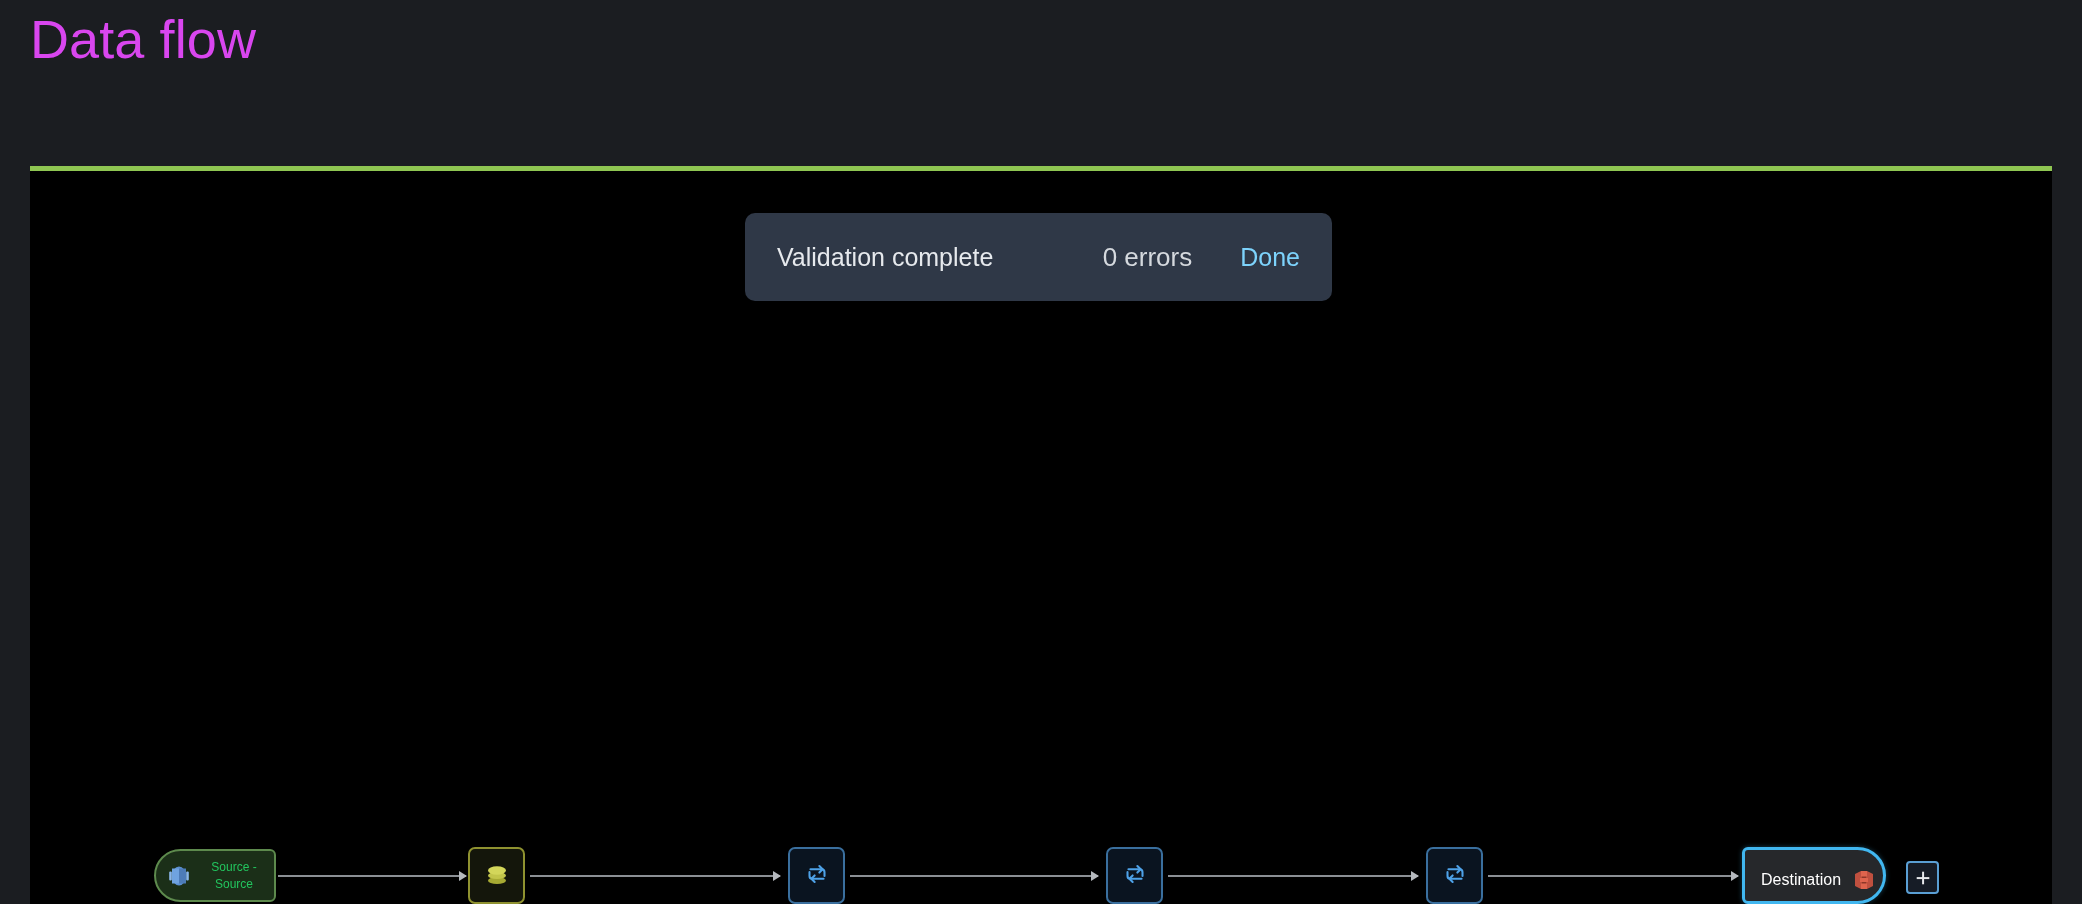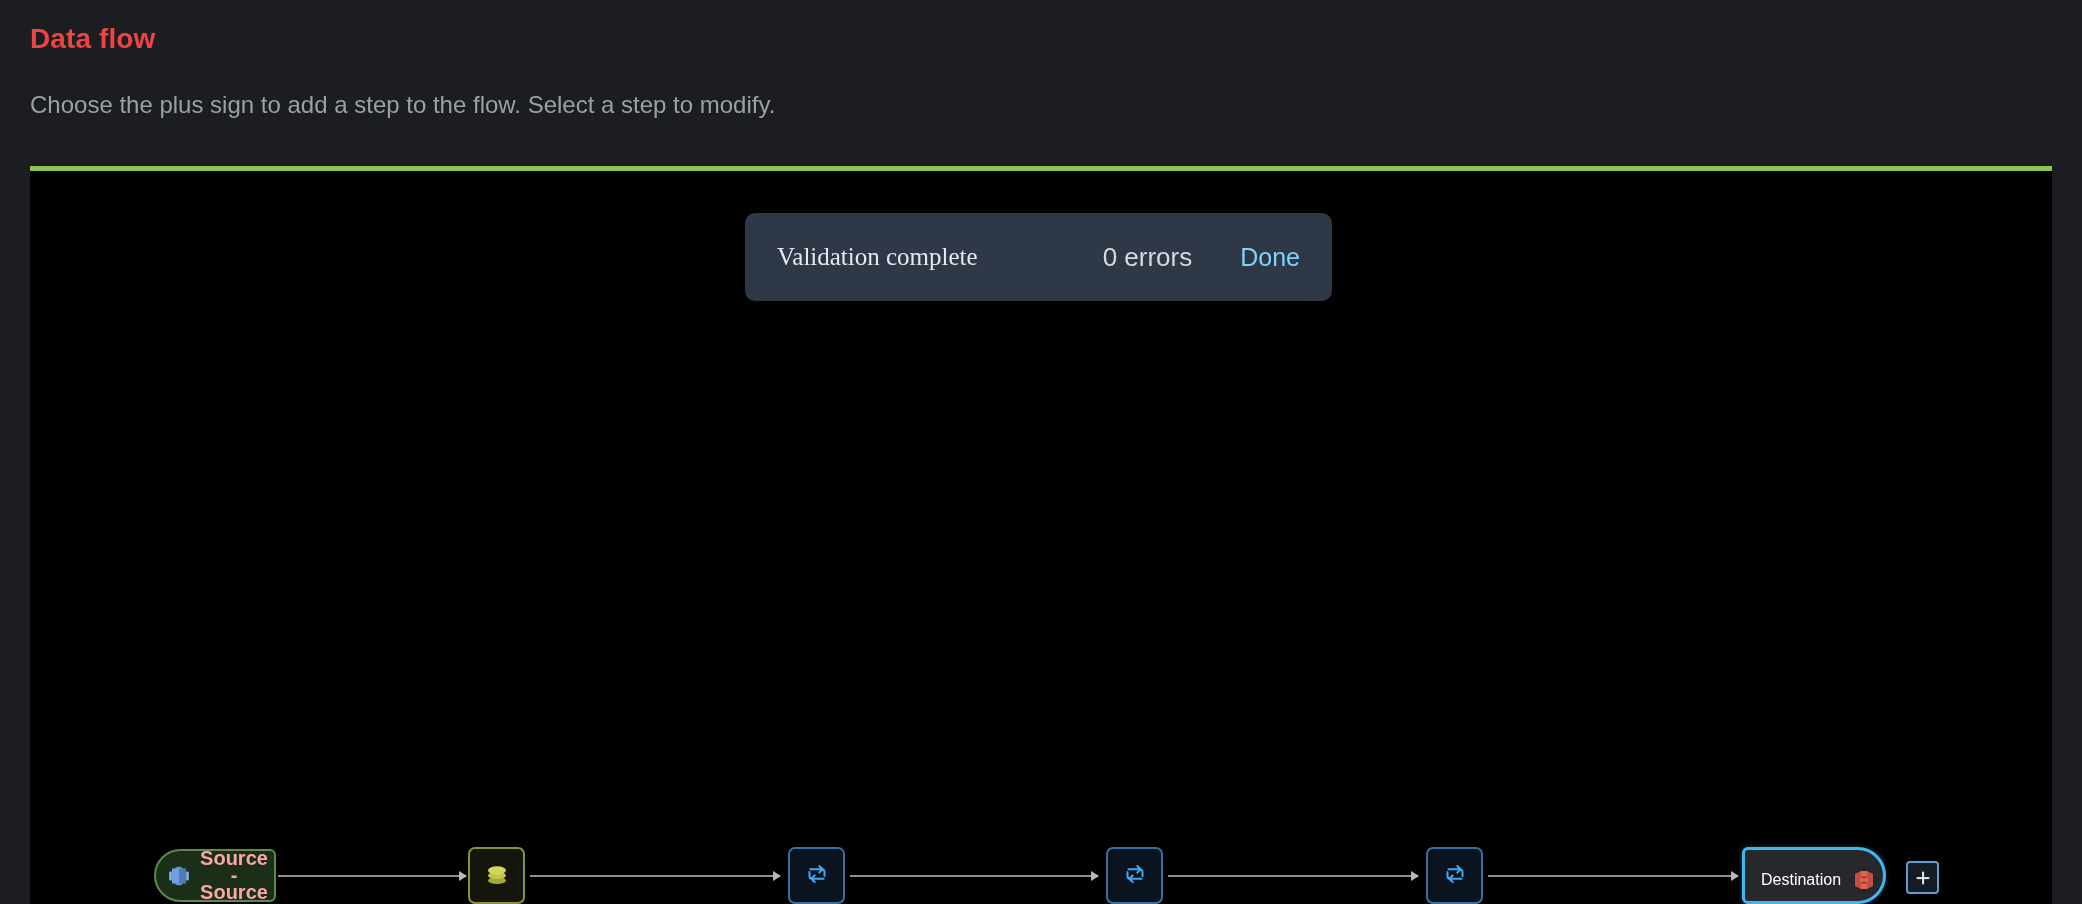--- a/index.html
+++ b/index.html
@@ -15,23 +15,23 @@
     width: 2082px;
     height: 904px;
     background: #1b1d21;
   }
 
   
   .page-title {
     position: absolute;
     left: 30px;
     top: 14px;
-    font-size: 28px;
-    font-weight: 700;
-    color: #ef4444;
+    font-size: 54px;
+    font-weight: 400;
+    color: #d946ef;
     letter-spacing: 0.1px;
     line-height: 50px;
   }
   .page-subtitle {
     position: absolute;
     left: 30px;
     top: 90px;
     font-size: 24px;
     font-weight: 400;
     color: #9aa0a6;
@@ -79,21 +79,20 @@
     background: #2f3847;
     border-radius: 10px;
     display: flex;
     align-items: center;
     padding: 0 32px;
   }
   .toast-msg {
     font-size: 25px;
     color: #e6e9ed;
     font-weight: 400;
-    font-family: Liberation Serif, serif;
   }
   .toast-errors {
     font-size: 26px;
     color: #d5d9de;
     margin-left: auto;
     font-weight: 400;
   }
   .toast-done {
     font-size: 25px;
     color: #7dd3fc;
@@ -112,24 +111,24 @@
     background: #1b2f18;
     border: 2px solid #5d8a4d;
     border-radius: 27px 6px 6px 27px;
     display: flex;
     align-items: center;
     padding-left: 10px;
     gap: 8px;
   }
   .redshift-icon { width: 26px; height: 26px; flex: 0 0 26px; }
   .node-source-label {
-    font-size: 20px;
-    color: #fca5a5;
+    font-size: 12px;
+    color: #22c55e;
     line-height: 17px;
-    font-weight: 700;
+    font-weight: 400;
     width: 68px;
     text-align: center;
   }
 
   
   .node-square {
     width: 57px;
     height: 57px;
     border-radius: 7px;
     display: flex;
@@ -199,21 +198,20 @@
     border-top: 5px solid transparent;
     border-bottom: 5px solid transparent;
   }
 </style>
 </head>
 <body>
 
 <div id="page">
 
   <div class="page-title">Data flow</div>
-  <div class="page-subtitle">Choose the plus sign to add a step to the flow. Select a step to modify.</div>
 
   <div class="canvas">
 
     <div class="toast">
       <span class="toast-msg">Validation complete</span>
       <span class="toast-errors">0 errors</span>
       <span class="toast-done">Done</span>
     </div>
 
     <div class="edge" style="left:248px; width:188px;">

